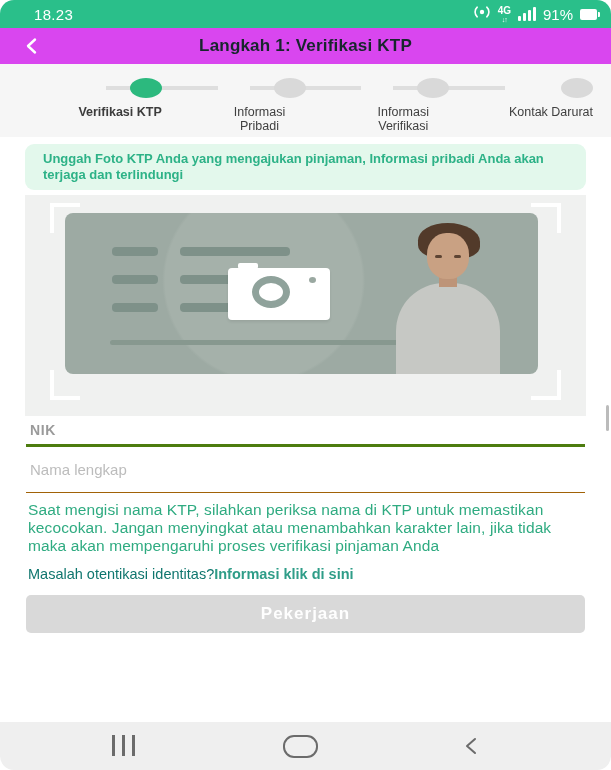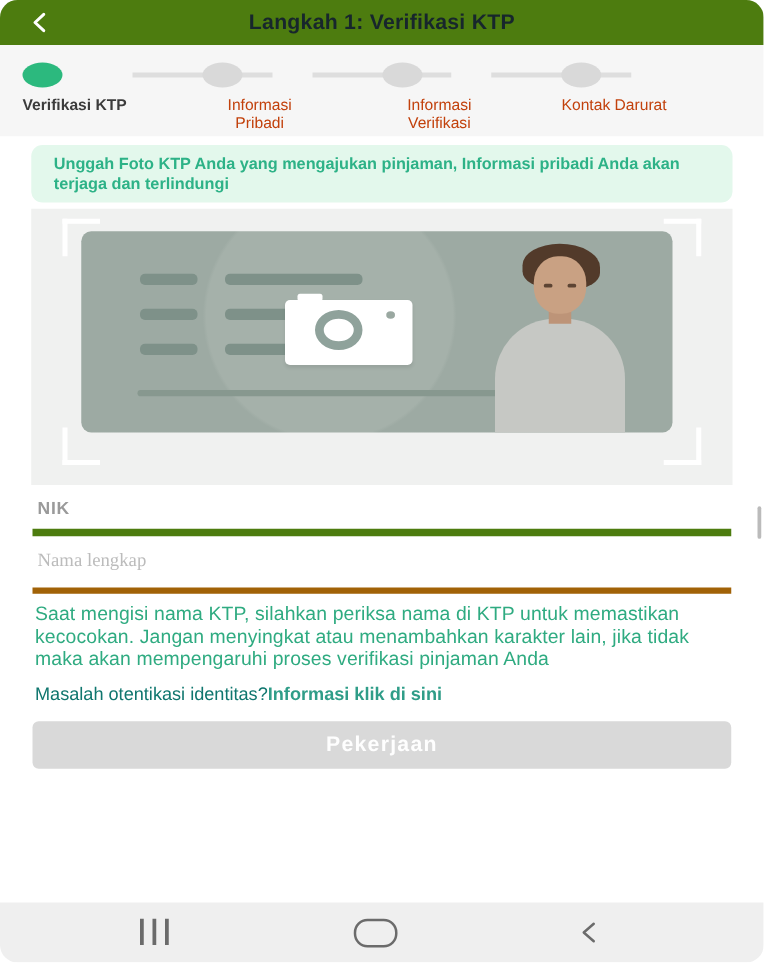--- a/index.html
+++ b/index.html
@@ -20,32 +20,32 @@
   .sig-bars { display:flex; align-items:flex-end; gap:2px; height:14px; }
   .sig-bars i { display:block; width:3px; background:#ffffff; border-radius:1px; }
   .battery-pct { font-size:15px; }
   .battery-body { width:17px; height:11px; background:#ffffff; border-radius:2px; position:relative; }
   .battery-body:after { content:""; position:absolute; right:-3px; top:3px; width:2.5px; height:5px; background:#ffffff; border-radius:0 1px 1px 0; }
   .net-stack { display:flex; flex-direction:column; align-items:center; line-height:1; }
   .net-4g { font-size:10px; font-weight:bold; }
   .net-arrows { font-size:7px; letter-spacing:-1px; }
 
   
-  .app-bar { height:36px; background:#4d7c0f; display:flex; align-items:center; position:relative; }
+  .app-bar { height:36px; background:#d946ef; display:flex; align-items:center; position:relative; }
   .back-btn { position:absolute; left:18px; top:4px; width:28px; height:28px; display:flex; align-items:center; justify-content:center; cursor:pointer; }
   .app-title { width:100%; text-align:center; font-size:17px; font-weight:bold; color:#17262c; letter-spacing:.2px; }
 
   
   .stepper { height:73px; background:#f6f6f6; display:flex; padding:14px 18px 0 18px; }
-  .step { flex:1; display:flex; flex-direction:column; align-items:flex-start; position:relative; }
+  .step { flex:1; display:flex; flex-direction:column; align-items:flex-end; position:relative; }
   .step-dot { width:32px; height:20px; border-radius:50%; background:#d9d9d9; z-index:2; }
   .step.active .step-dot { background:#2cb97e; }
   .step-line { position:absolute; top:8px; left:calc(-50% + 16px); width:calc(100% - 32px); height:4px; background:#dedede; z-index:1; }
   .step:first-child .step-line { display:none; }
-  .step-label { margin-top:7px; font-size:12.5px; line-height:14px; text-align:center; color:#c2410c; max-width:92px; }
+  .step-label { margin-top:7px; font-size:12.5px; line-height:14px; text-align:center; color:#404040; max-width:92px; }
   .step.active .step-label { color:#3c3c3c; font-weight:bold; }
 
   
   .banner {
     margin:7px 25px 0 25px; background:#e3f8ec; border-radius:9px;
     padding:7px 16px 8px 18px; color:#2db287; font-size:13px; line-height:15.5px; font-weight:700;
   }
 
   
   .photo-box { position:relative; margin:5px 25px 0 25px; height:221px; background:#f0f1f0; cursor:pointer; }
@@ -78,23 +78,23 @@
   
   .camera { position:absolute; left:163px; top:55px; width:102px; height:52px; background:#ffffff; border-radius:4px; box-shadow:0 2px 3px rgba(0,0,0,.08); }
   .cam-tab { position:absolute; left:10px; top:-5px; width:20px; height:6px; background:#ffffff; border-radius:2px; }
   .cam-lens { position:absolute; left:24px; top:8px; width:38px; height:32px; border:7px solid #8fa29b; border-radius:50%; background:#ffffff; }
   .cam-dot { position:absolute; right:14px; top:9px; width:7px; height:6px; background:#9aa8a1; border-radius:50%; }
   .scroll-thumb { position:absolute; right:2px; top:405px; width:3px; height:26px; background:#bbbbbb; border-radius:2px; }
 
   
   .form { padding:0 26px; }
   .fld { display:block; width:100%; border:none; outline:none; background:transparent; padding:0 4px; }
-  .fld-nik { height:41px; font-size:14px; border-bottom:6px solid #4d7c0f; color:#555; }
+  .fld-nik { height:31px; font-size:14px; border-bottom:3px solid #4d7c0f; color:#555; }
   .fld-nik::placeholder { color:#9a9a9a; font-weight:bold; letter-spacing:.6px; opacity:1; }
-  .fld-nama { height:46px; font-size:15px; border-bottom:5px solid #a16207; color:#555;font-family:Liberation Serif, serif; }
+  .fld-nama { height:46px; font-size:15px; border-bottom:1px solid #a16207; color:#555; }
   .fld-nama::placeholder { color:#bcbcbc; opacity:1; }
   .hint { margin-top:8px; padding:0 2px; color:#2fab81; font-size:15.5px; line-height:18px; font-weight:500; letter-spacing:.1px; }
   .auth-row { margin-top:11px; padding:0 2px; font-size:14.5px; }
   .auth-q { color:#0f766e; }
   .auth-link { color:#2f9d88; font-weight:bold; cursor:pointer; }
   .submit-btn {
     display:block; width:100%; margin-top:13px; height:38px; background:#d9d9d9;
     border:none; border-radius:5px; color:#fefefe; font-size:17px; font-weight:bold;
     letter-spacing:1px; font-family:inherit;
   }
@@ -104,20 +104,46 @@
   .nav-recents { position:absolute; left:112px; top:13px; display:flex; gap:7px; cursor:pointer; }
   .nav-recents i { display:block; width:3px; height:21px; background:#6b6b6b; }
   .nav-home { position:absolute; left:283px; top:13px; width:35px; height:23px; border:2.5px solid #6b6b6b; border-radius:11px; cursor:pointer; }
   .nav-back { position:absolute; left:460px; top:13px; width:22px; height:22px; cursor:pointer; display:flex; align-items:center; justify-content:center; }
 </style>
 </head>
 <body>
 
 <div class="screen">
 
+  <div class="status-bar">
+    <span class="status-time">18.23</span>
+    <span class="status-right">
+      <span>
+        <svg width="18" height="14" viewBox="0 0 18 14">
+            <g stroke="#ffffff" stroke-width="1.6" fill="none" stroke-linecap="round">
+              <path d="M4.2 2.2 A6.5 6.5 0 0 0 4.2 11.8"></path>
+              <path d="M13.8 2.2 A6.5 6.5 0 0 1 13.8 11.8"></path>
+            </g>
+            <circle cx="9" cy="7" r="2.2" fill="#ffffff"></circle>
+          </svg>
+      </span>
+      <span class="net-stack">
+        <span class="net-4g">4G</span>
+        <span class="net-arrows">↓↑</span>
+      </span>
+      <span class="sig-bars">
+        <i style="height:5px"></i>
+          <i style="height:8px"></i>
+          <i style="height:11px"></i>
+          <i style="height:14px"></i>
+      </span>
+      <span class="battery-pct">91%</span>
+      <span class="battery-body"></span>
+    </span>
+  </div>
 
   <div class="app-bar">
     <span class="back-btn">
       <svg width="18" height="18" viewBox="0 0 18 18">
           <polyline points="12,2.5 5,9 12,15.5" fill="none" stroke="#ffffff" stroke-width="2.4" stroke-linecap="round" stroke-linejoin="round"></polyline>
         </svg>
     </span>
     <span class="app-title">Langkah 1: Verifikasi KTP</span>
   </div>
 

